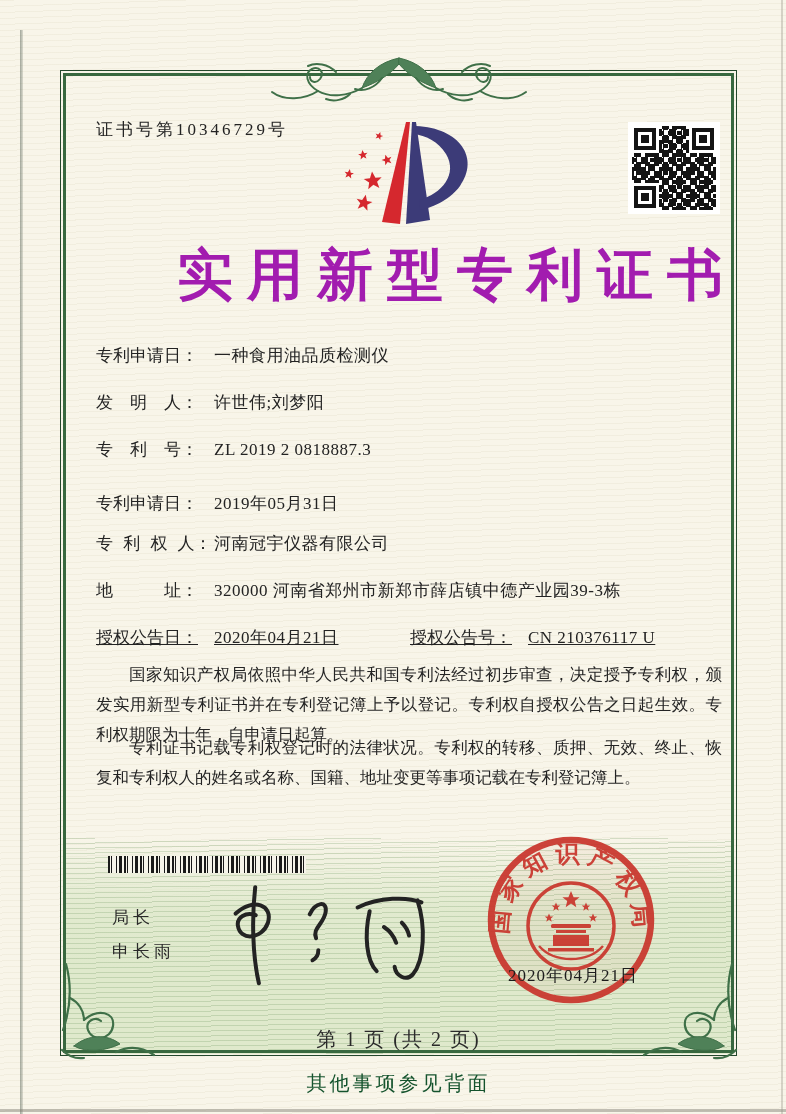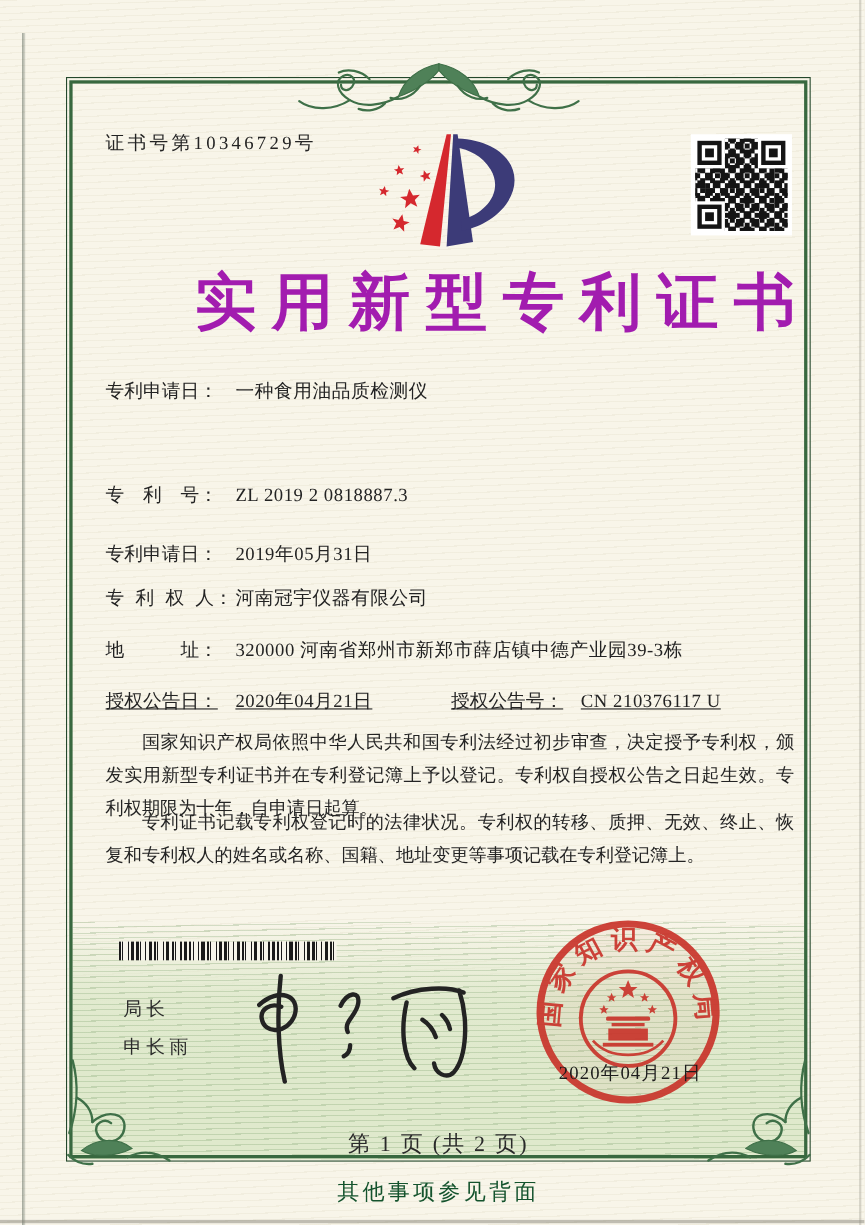--- a/index.html
+++ b/index.html
@@ -200,20 +200,24 @@
     <div class="finder tl"></div>
     <div class="finder tr"></div>
     <div class="finder bl"></div>
   </div>
 
   <div class="title">实用新型专利证书</div>
 
   <div class="field-row" style="top:344px;">
     <span class="field-label">专利申请日：</span>
     <span class="field-value">一种食用油品质检测仪</span>
+  </div>
+  <div class="field-row" style="top:391px;">
+    <span class="field-label">发　明　人：</span>
+    <span class="field-value">许世伟;刘梦阳</span>
   </div>
   <div class="field-row" style="top:438px;">
     <span class="field-label">专　利　号：</span>
     <span class="field-value">ZL 2019 2 0818887.3</span>
   </div>
   <div class="field-row" style="top:492px;">
     <span class="field-label">专利申请日：</span>
     <span class="field-value">2019年05月31日</span>
   </div>
   <div class="field-row" style="top:532px;font-family:Liberation Mono, monospace;">

